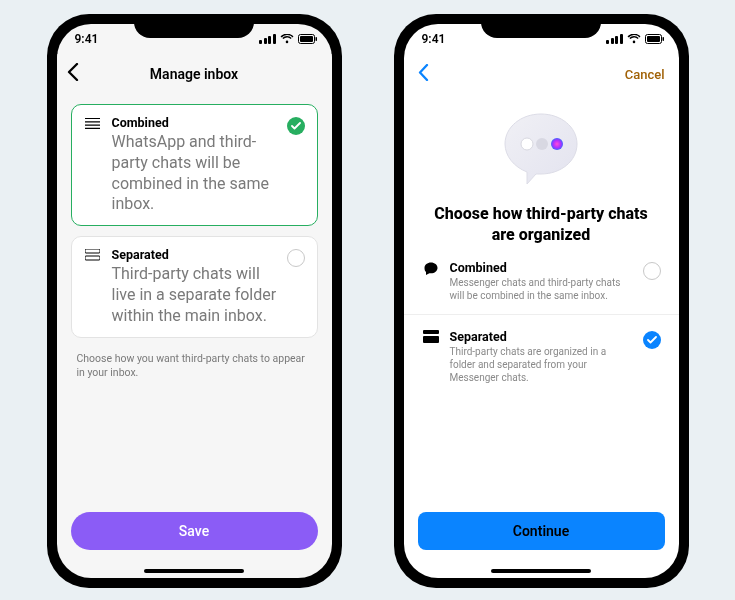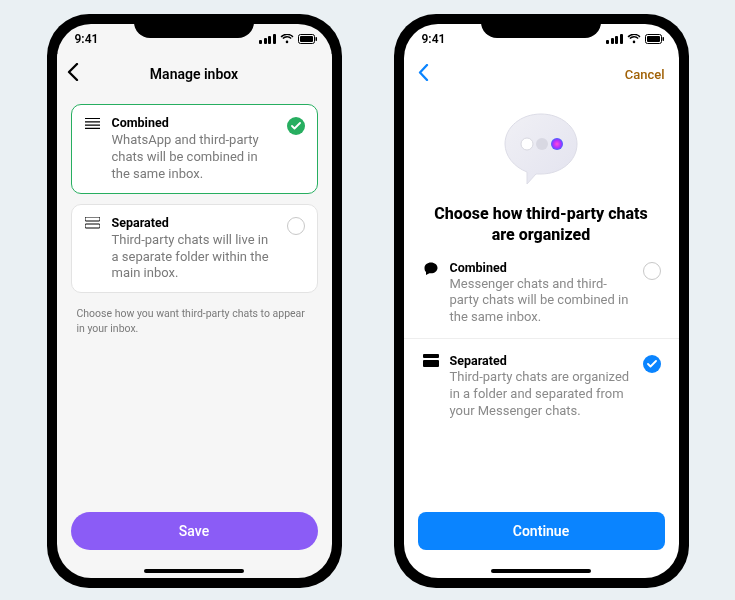--- a/index.html
+++ b/index.html
@@ -80,21 +80,21 @@
   .option-box {
     margin: 10px 14px 0 14px;
     background:#fff; border:1px solid #e3e3e3; border-radius:10px;
     padding:10px 12px; display:flex; align-items:flex-start; gap:10px;
     position:relative;
   }
   .option-box.selected-a { border:1.5px solid #27ae60; }
   .option-icon-a { width:18px; display:flex; justify-content:center; padding-top:2px; }
   .option-text { flex:1; }
   .option-title { font-size:12.5px; font-weight:700; color:#000; }
-  .option-desc { font-size:13px; color:#7a7a7a; margin-top:2px; line-height:1.3; }
+  .option-desc { font-size:16px; color:#7a7a7a; margin-top:2px; line-height:1.3; }
   .radio-a { width:18px; height:18px; border-radius:50%; border:1.5px solid #c8c8c8; margin-top:2px;}
   .check-a { width:18px; height:18px; border-radius:50%; background:#27ae60; display:flex; align-items:center; justify-content:center; margin-top:2px;}
 
   .footer-note {
     margin: 14px 16px 0 20px;
     font-size:10.5px; color:#7a7a7a; line-height:1.4;
   }
 
   .save-btn {
     position:absolute; bottom:28px; left:14px; right:14px;
@@ -118,27 +118,27 @@
     padding:0 24px;
   }
   .opt-row-b {
     display:flex; align-items:flex-start; gap:10px;
     padding: 14px 18px 12px 18px;
   }
   .opt-row-b.divider { border-bottom:1px solid #eee; }
   .opt-icon-b { width:18px; display:flex; justify-content:center; padding-top:1px;}
   .opt-text-b { flex:1; }
   .opt-title-b { font-size:12.5px; font-weight:700; color:#000;}
-  .opt-desc-b { font-size:13px; color:#8a8a8a; line-height:1.3; margin-top:1px;}
+  .opt-desc-b { font-size:10px; color:#8a8a8a; line-height:1.3; margin-top:1px;}
   .radio-b { width:18px; height:18px; border-radius:50%; border:1.5px solid #c8c8c8; margin-top:2px;}
   .check-b { width:18px; height:18px; border-radius:50%; background:#0a84ff; display:flex; align-items:center; justify-content:center; margin-top:2px;}
 
   .continue-btn {
     position:absolute; bottom:28px; left:14px; right:14px;
-    background:#0a84ff; color:#ffffff; font-size:14px; font-weight:600;
+    background:#0a84ff; color:#000000; font-size:14px; font-weight:600;
     height:38px; border-radius:8px; display:flex; align-items:center; justify-content:center;
   }
 </style>
 </head>
 <body>
 
 <div class="phone">
   <div class="notch"></div>
   <div class="screen screen-a">
 

